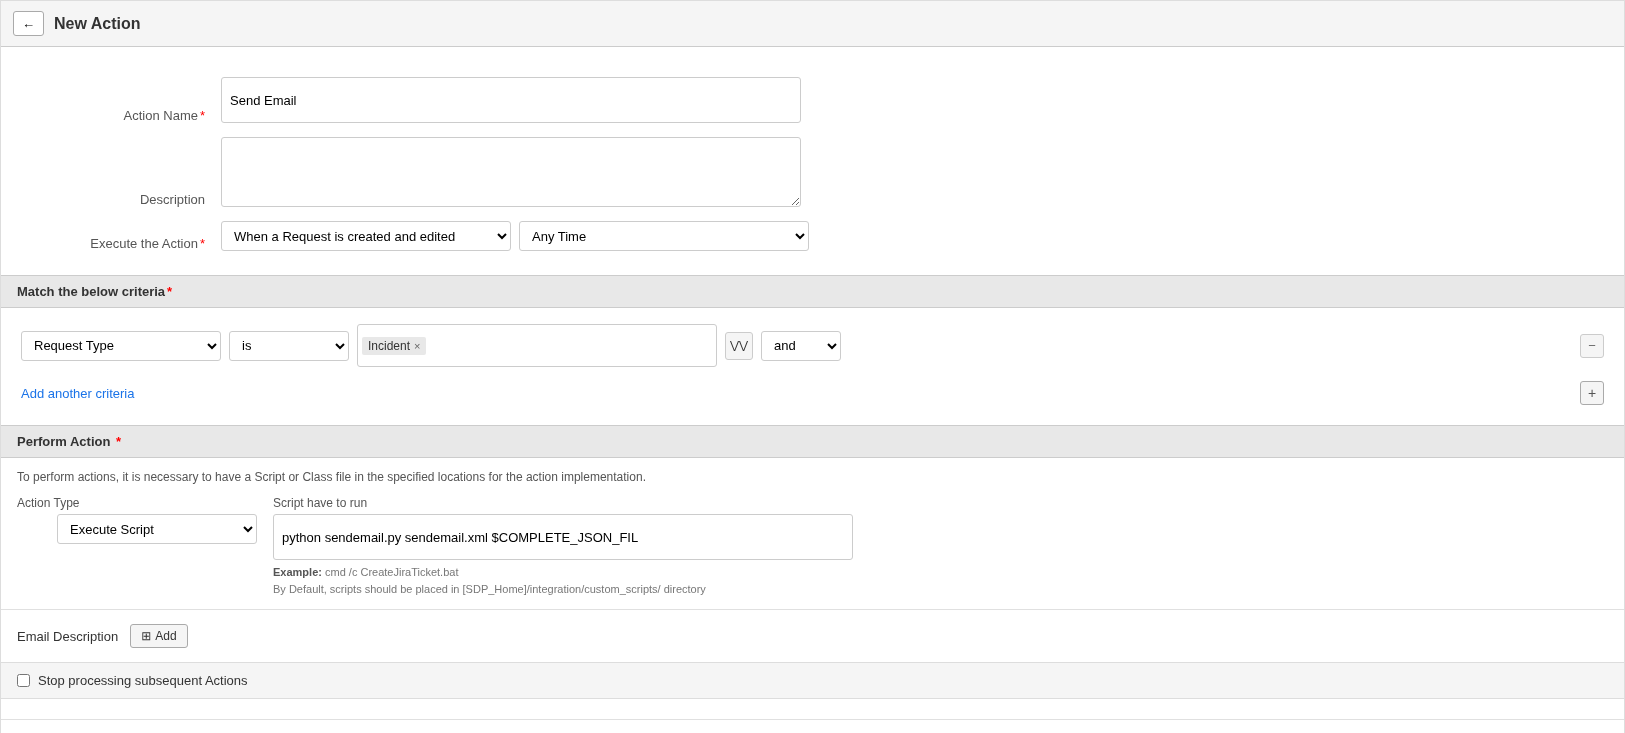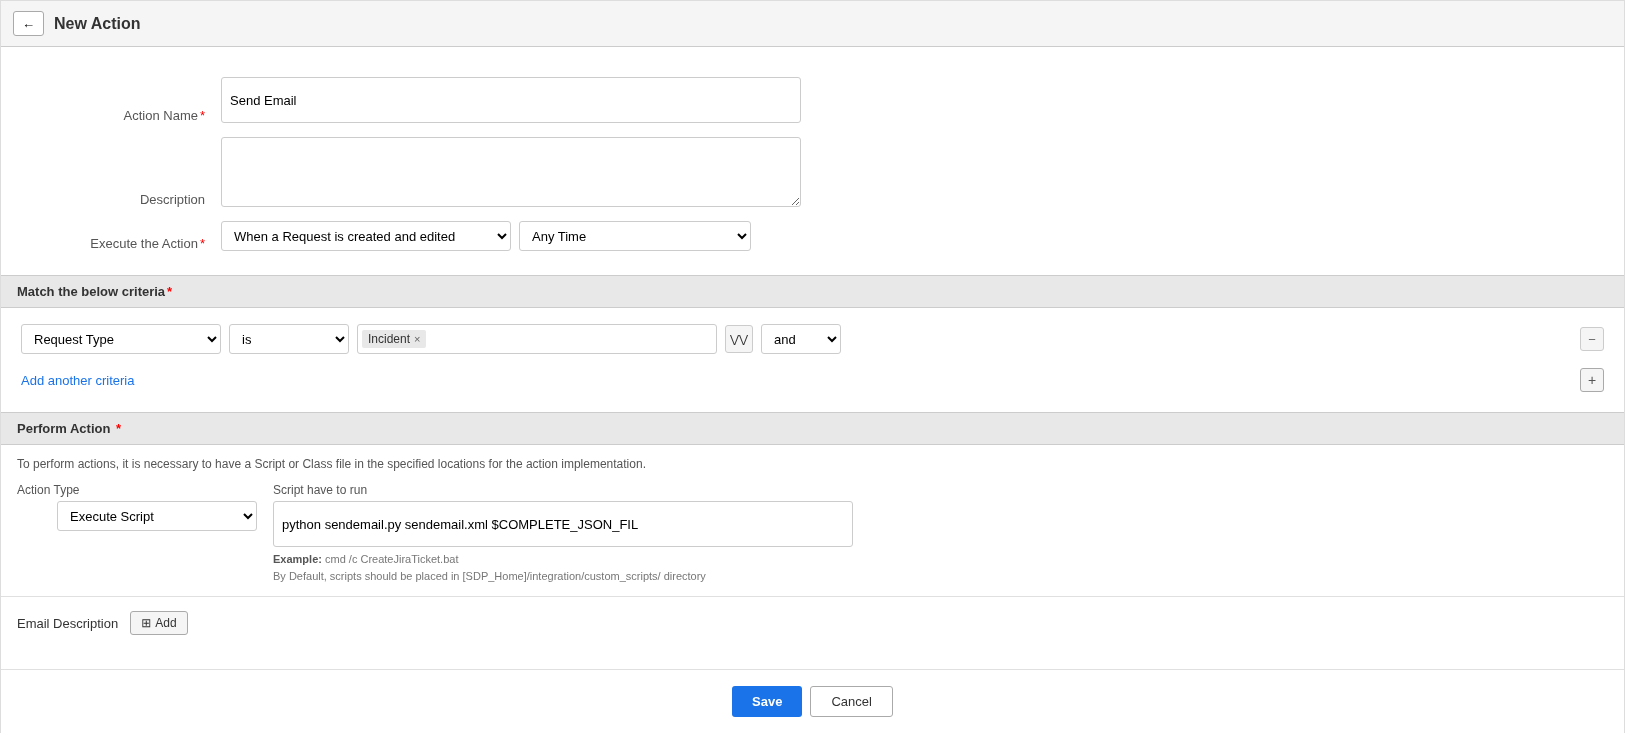--- a/index.html
+++ b/index.html
@@ -90,21 +90,21 @@
     }
 
     .execute-selects {
       display: flex;
       gap: 8px;
     }
     .execute-selects select:first-child {
       width: 290px;
     }
     .execute-selects select:last-child {
-      width: 232px;
+      width: 290px;
     }
 
     .section-header {
       background: #e8e8e8;
       border-top: 1px solid #ccc;
       border-bottom: 1px solid #ccc;
       padding: 8px 16px;
       font-weight: bold;
       font-size: 13px;
       color: #333;
@@ -130,21 +130,21 @@
       width: 120px;
     }
 
     .criteria-value-container {
       display: flex;
       align-items: center;
       border: 1px solid #ccc;
       border-radius: 3px;
       padding: 2px 4px;
       min-width: 360px;
-      height: 30px;
+      height: 43px;
       background: #fff;
       gap: 4px;
     }
 
     .criteria-tag {
       display: flex;
       align-items: center;
       background: #e8e8e8;
       border-radius: 2px;
       padding: 2px 6px;
@@ -475,20 +475,24 @@
       </div>
 
       <div class="email-notif-row">
         <span>Email Description</span>
         <button class="add-btn">
           <span>⊞</span>
           <span>Add</span>
         </button>
       </div>
 
+      <div class="stop-section">
+        <input type="checkbox" style="">
+        <span class="stop-label">Stop processing subsequent Actions</span>
+      </div>
 
       <div class="footer-buttons">
         <button class="btn-save">Save</button>
         <button class="btn-cancel">Cancel</button>
       </div>
 
     </div>
   </div>
 </div>
 

